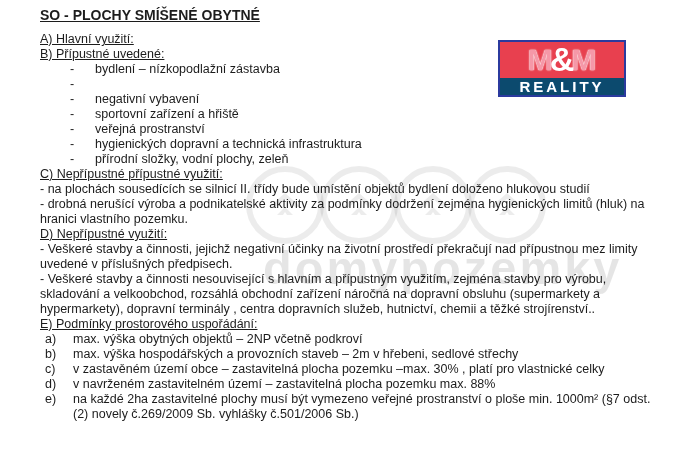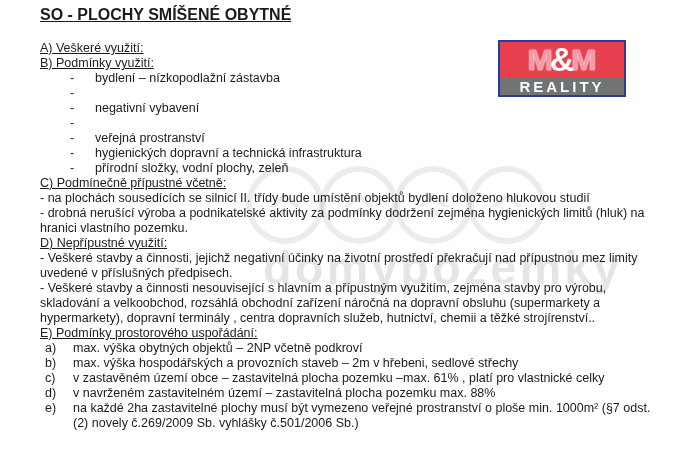--- a/index.html
+++ b/index.html
@@ -43,23 +43,23 @@
     color:#ffffff;text-shadow:0 0 1px #2b6fae;
   }
   
   .content{
     position:relative;z-index:1;
     padding:6px 15px 0 40px;
     width:620px;
     font-size:12.5px;line-height:15px;
   }
   .doc-title{
-    font-size:16px;font-weight:bold;line-height:18px;
+    font-size:14px;font-weight:bold;line-height:18px;
     text-decoration:underline;
-    margin-bottom:17px;
+    margin-bottom:8px;
   }
   .heading{text-decoration:underline;}
   .bullet-row{display:flex;margin-left:30px;}
   .bullet-dash{width:25px;flex:0 0 25px;}
   .lettered-row{display:flex;margin-left:5px;}
   .letter-marker{width:28px;flex:0 0 28px;}
   .para{white-space:normal;}
 </style>
 </head>
 <body>
@@ -95,59 +95,60 @@
       </div>
     <div class="wm-text">domypozemky</div>
   </div>
 
   <div class="logo" style="border-color: rgb(43, 58, 158);">
     <div class="logo-top" id="logo-top" style="background: rgb(232, 64, 79);">
         <span class="logo-m">M</span>
         <span class="logo-amp">&amp;</span>
         <span class="logo-m">M</span>
       </div>
-    <div class="logo-bottom" id="logo-bottom" style="background: #737373; text-align: center;">REALITY</div>
+    <div class="logo-bottom" id="logo-bottom" style="background: #0c4a6e; text-align: center;">REALITY</div>
   </div>
 
   <div class="content">
     <div class="doc-title">SO - PLOCHY SMÍŠENÉ OBYTNÉ</div>
 
-    <div class="heading"><span>A) Veškeré využití:</span></div>
+    <div class="heading"><span>A) Hlavní využití:</span></div>
 
-    <div class="heading"><span>B) Podmínky využití:</span></div>
+    <div class="heading"><span>B) Přípustné uvedené:</span></div>
     <div id="b-items">
         <div class="bullet-row">
           <div class="bullet-dash">-</div>
           <div>bydlení – nízkopodlažní zástavba</div>
         </div>
         <div class="bullet-row">
           <div class="bullet-dash">-</div>
         </div>
         <div class="bullet-row">
           <div class="bullet-dash">-</div>
           <div>negativní vybavení</div>
         </div>
         <div class="bullet-row">
           <div class="bullet-dash">-</div>
+          <div>sportovní zařízení a hřiště</div>
         </div>
         <div class="bullet-row">
           <div class="bullet-dash">-</div>
           <div>veřejná prostranství</div>
         </div>
         <div class="bullet-row">
           <div class="bullet-dash">-</div>
           <div>hygienických dopravní a technická infrastruktura</div>
         </div>
         <div class="bullet-row">
           <div class="bullet-dash">-</div>
           <div>přírodní složky, vodní plochy, zeleň</div>
         </div>
       </div>
 
-    <div class="heading"><span>C) Podmínečně přípustné včetně:</span></div>
+    <div class="heading"><span>C) Nepřípustné přípustné využití:</span></div>
     <div id="c-paras">
         <div class="para">- na plochách sousedících se silnicí II. třídy bude umístění objektů bydlení doloženo hlukovou studií</div>
         <div class="para">- drobná nerušící výroba a podnikatelské aktivity za podmínky dodržení zejména hygienických limitů (hluk) na hranici vlastního pozemku.</div>
       </div>
 
     <div class="heading"><span>D) Nepřípustné využití:</span></div>
     <div id="d-paras">
         <div class="para">- Veškeré stavby a činnosti, jejichž negativní účinky na životní prostředí překračují nad přípustnou mez limity uvedené v příslušných předpisech.</div>
         <div class="para">- Veškeré stavby a činnosti nesouvisející s hlavním a přípustným využitím, zejména stavby pro výrobu, skladování a velkoobchod, rozsáhlá obchodní zařízení náročná na dopravní obsluhu (supermarkety a hypermarkety), dopravní terminály , centra dopravních služeb, hutnictví, chemii a těžké strojírenství..</div>
       </div>
@@ -157,21 +158,21 @@
         <div class="lettered-row">
           <div class="letter-marker">a)</div>
           <div>max. výška obytných objektů – 2NP včetně podkroví</div>
         </div>
         <div class="lettered-row">
           <div class="letter-marker">b)</div>
           <div>max. výška hospodářských a provozních staveb – 2m v hřebeni, sedlové střechy</div>
         </div>
         <div class="lettered-row">
           <div class="letter-marker">c)</div>
-          <div>v zastavěném území obce – zastavitelná plocha pozemku –max. 61% , platí pro vlastnické celky</div>
+          <div>v zastavěném území obce – zastavitelná plocha pozemku –max. 30% , platí pro vlastnické celky</div>
         </div>
         <div class="lettered-row">
           <div class="letter-marker">d)</div>
           <div>v navrženém zastavitelném území – zastavitelná plocha pozemku max. 88%</div>
         </div>
         <div class="lettered-row">
           <div class="letter-marker">e)</div>
           <div>na každé 2ha zastavitelné plochy musí být vymezeno veřejné prostranství o ploše min. 1000m² (§7 odst. (2) novely č.269/2009 Sb. vyhlášky č.501/2006 Sb.)</div>
         </div>
       </div>

